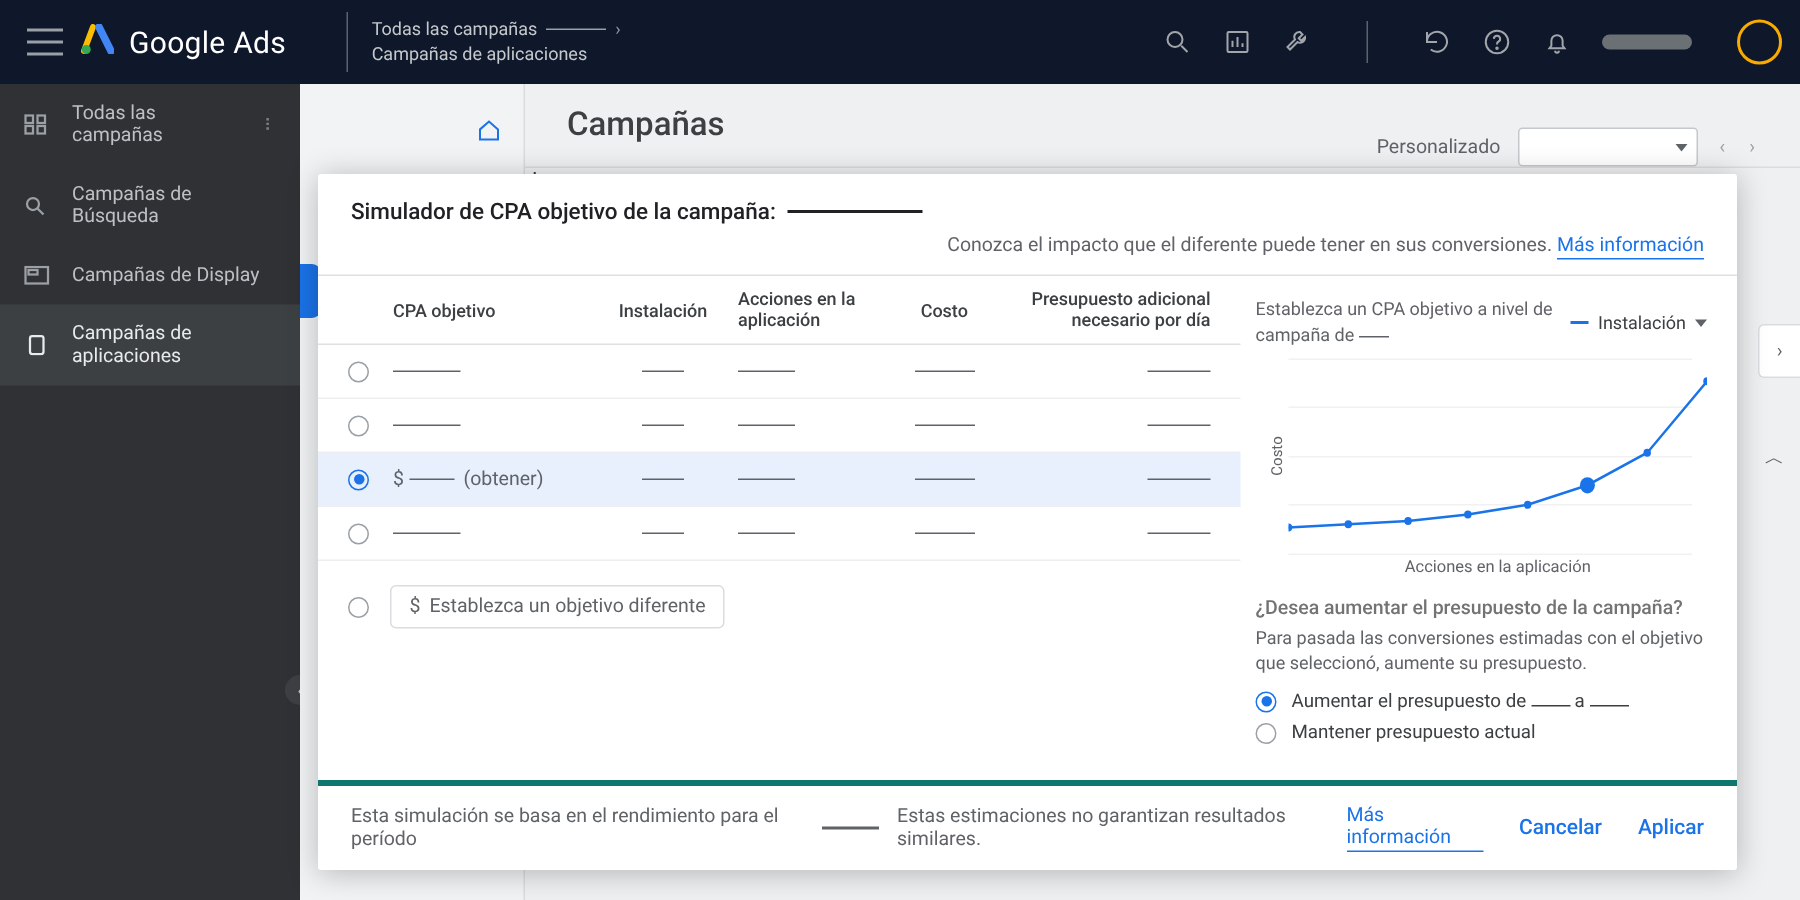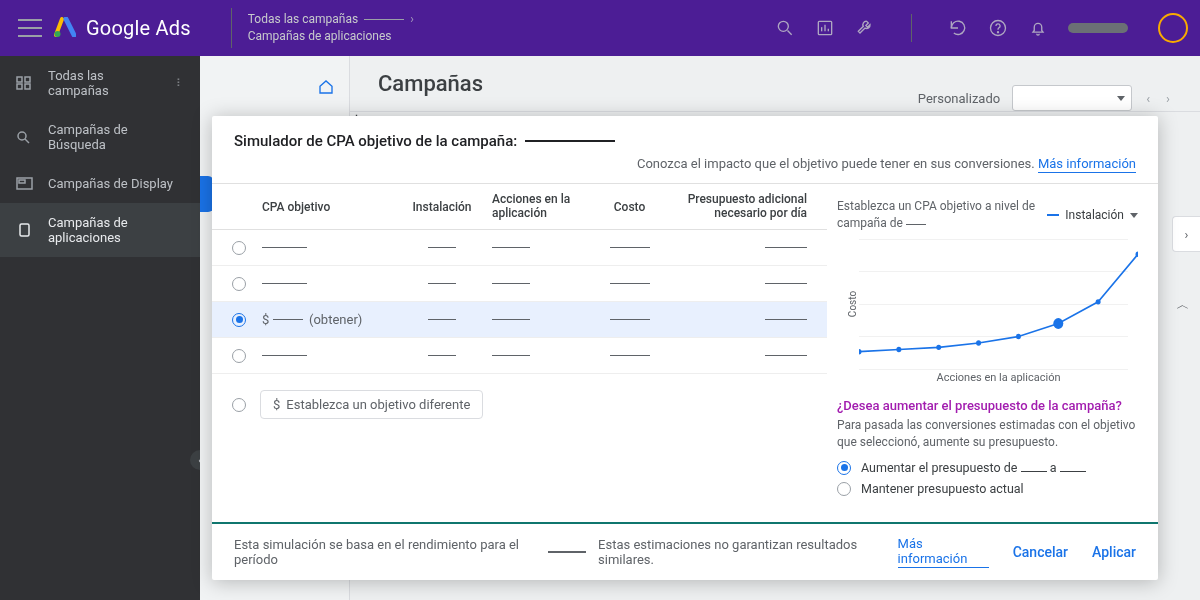--- a/index.html
+++ b/index.html
@@ -1,19 +1,19 @@
 <!DOCTYPE html>
 <html><head>
 <meta charset="utf-8">
 <style>
 * { box-sizing: border-box; margin: 0; padding: 0; }
 body { font-family: Roboto, Arial, sans-serif; font-size: 13px; color: #3c4043; background: #fff; width: 1200px; height: 600px; overflow: hidden; position: relative; }
 
 
-.topbar { background: #4c1d95; height: 56px; display: flex; align-items: center; color: #c7cacc; padding: 0 12px; }
+.topbar { background: #0f172a; height: 56px; display: flex; align-items: center; color: #c7cacc; padding: 0 12px; }
 .topbar .hamburger { width: 24px; height: 18px; margin: 0 12px 0 6px; display: flex; flex-direction: column; justify-content: space-between; cursor: pointer; }
 .topbar .hamburger span { height: 2px; background: #9aa0a6; }
 .topbar .logo-wrap { display: flex; align-items: center; margin-right: 24px; }
 .topbar .logo-mark { margin-right: 10px; }
 .topbar .logo-text { font-size: 20px; font-weight: 400; color: #fff; letter-spacing: .2px;}
 .topbar .vsep { width: 1px; height: 40px; background: #5f6368; margin: 0 16px; }
 .topbar .crumb { font-size: 12px; line-height: 1.4; }
 .topbar .crumb .row1 { display: flex; align-items: center; gap: 6px; }
 .topbar .crumb .dash { width: 40px; height: 1px; background: #9aa0a6; display: inline-block; }
 .topbar .crumb .chev { font-size: 12px; opacity: .7; }
@@ -88,30 +88,30 @@
 .rpanel .legend .swatch { width: 12px; height: 2px; background: #1a73e8; }
 .rpanel .legend .tri { width: 0; height: 0; border-left: 4px solid transparent; border-right: 4px solid transparent; border-top: 5px solid #5f6368; }
 .rpanel .chart { position: relative; height: 130px; margin: 6px 0 2px 22px; }
 .rpanel .chart .ylabel { position: absolute; left: -20px; top: 50%; transform: translateY(-50%) rotate(-90deg); font-size: 10px; color: #5f6368; }
 .rpanel .chart .grid { position: absolute; inset: 0; }
 .rpanel .chart .grid .gl { position: absolute; left: 0; right: 10px; height: 1px; background: #f1f1f1; }
 .rpanel .chart .plot { position: absolute; inset: 0; }
 .rpanel .chart .plot svg { width: 100%; height: 100%; }
 
 .rpanel .budget { margin-top: 14px; font-size: 13px; }
-.rpanel .budget .q { font-weight: 500; color: #a21caf; margin-bottom: 4px; }
+.rpanel .budget .q { font-weight: 500; color: #737373; margin-bottom: 4px; }
 .rpanel .budget .hint { font-size: 12px; color: #5f6368; line-height: 1.4; margin-bottom: 10px; }
 .rpanel .opt { display: flex; align-items: center; gap: 10px; font-size: 12.5px; color: #3c4043; margin-bottom: 6px; cursor: pointer; }
 .rpanel .opt .radio { width: 14px; height: 14px; border-radius: 50%; border: 1.6px solid #9aa0a6; }
 .rpanel .opt.on .radio { border-color: #1a73e8; display: flex; align-items: center; justify-content: center; }
 .rpanel .opt.on .radio::after { content: ''; width: 7px; height: 7px; background: #1a73e8; border-radius: 50%; }
 .rpanel .opt .ph { width: 26px; height: 1.2px; background: #3c4043; display: inline-block; }
 
 
-.modal .mfoot { border-top: 2px solid #0f766e; padding: 12px 22px; display: flex; align-items: center; font-size: 13px; color: #5f6368; }
+.modal .mfoot { border-top: 4px solid #0f766e; padding: 12px 22px; display: flex; align-items: center; font-size: 13px; color: #5f6368; }
 .modal .mfoot .ph { width: 40px; height: 1.3px; background: #5f6368; display: inline-block; margin: 0 6px; vertical-align: middle; }
 .modal .mfoot .link { color: #1a73e8; border-bottom: 1px solid #1a73e8; cursor: pointer; padding-bottom: 1px; margin-left: 4px; }
 .modal .mfoot .spacer { flex: 1; }
 .modal .mfoot .btn { color: #1a73e8; font-weight: 500; font-size: 14px; margin-left: 24px; cursor: pointer; }
 </style>
 </head>
 <body>
 
 <div class="topbar">
   <div class="hamburger">
@@ -250,21 +250,21 @@
   <div class="stub-chev">︿</div>
 </div>
 
 <div class="modal">
   <div class="mhead">
     <div class="mtitle">
       <span>Simulador de CPA objetivo de la campaña:</span>
       <span class="ph"></span>
     </div>
     <div class="msub">
-      <span>Conozca el impacto que el objetivo puede tener en sus conversiones.</span>
+      <span>Conozca el impacto que el diferente puede tener en sus conversiones.</span>
       <span class="link">Más información</span>
     </div>
   </div>
 
   <div class="mbody">
 
     <div class="tbl">
       <div class="hdr">
         <div class="col c0"></div>
         <div class="col c1">CPA objetivo</div>

